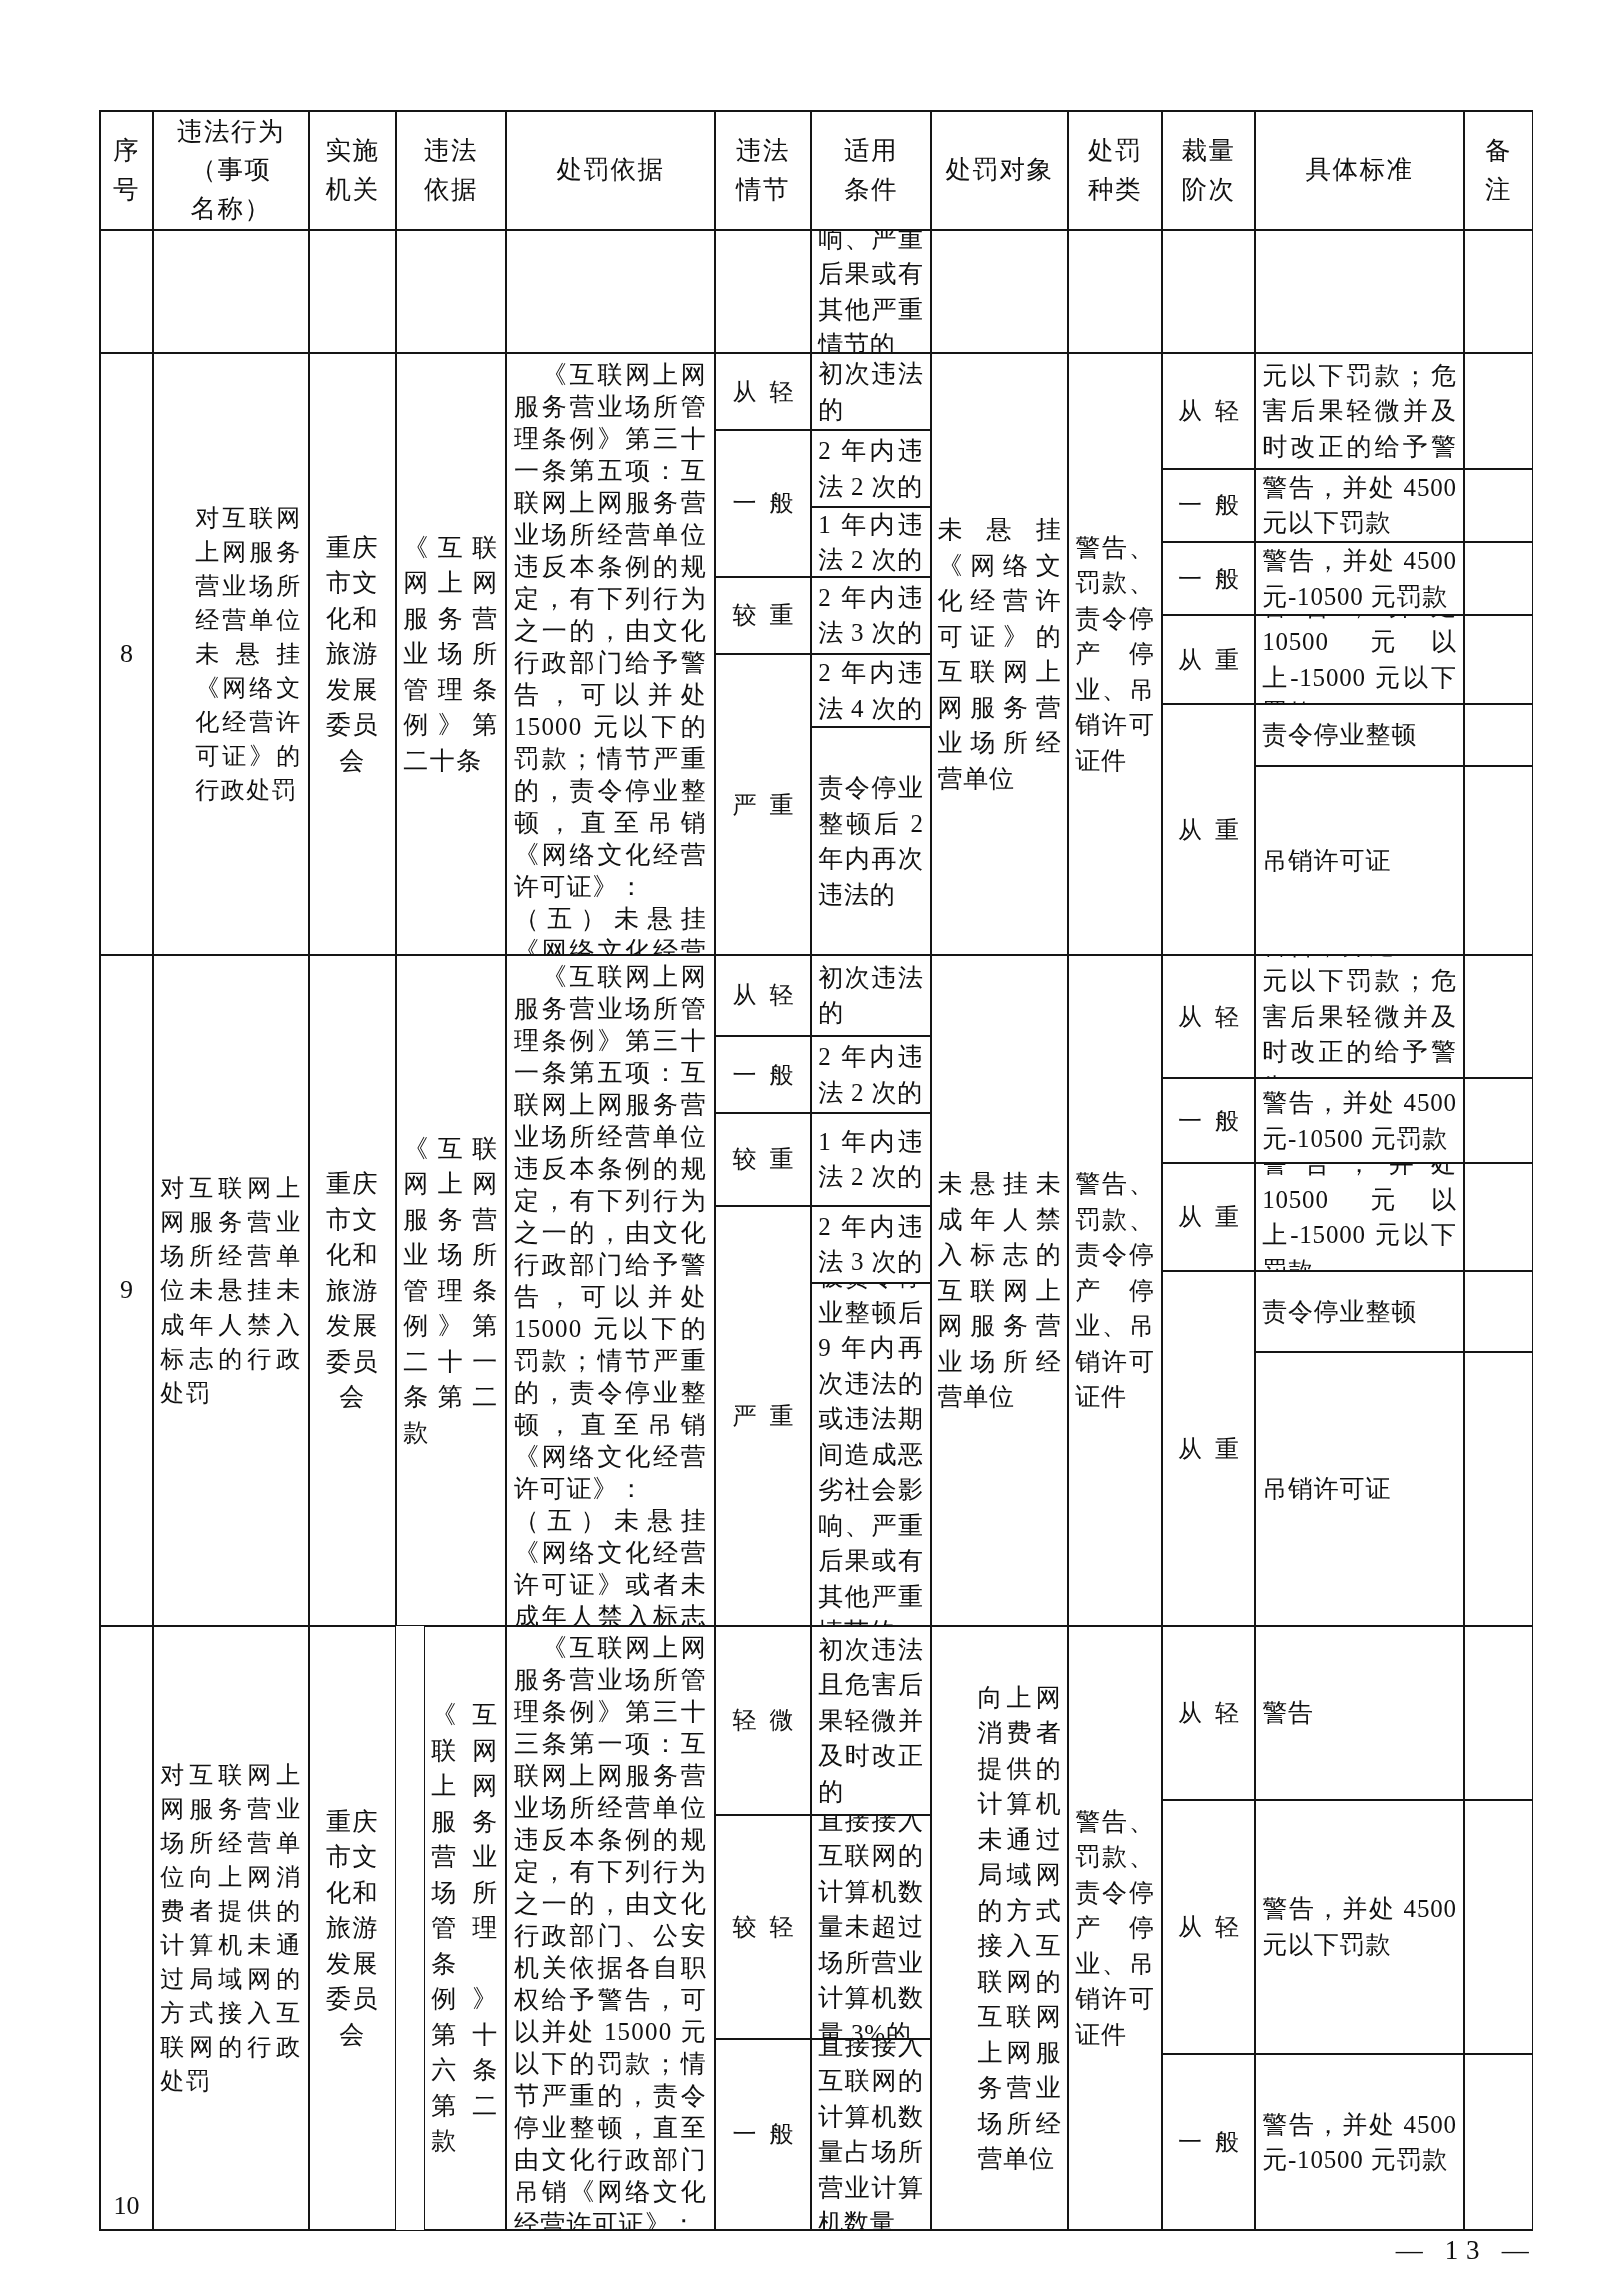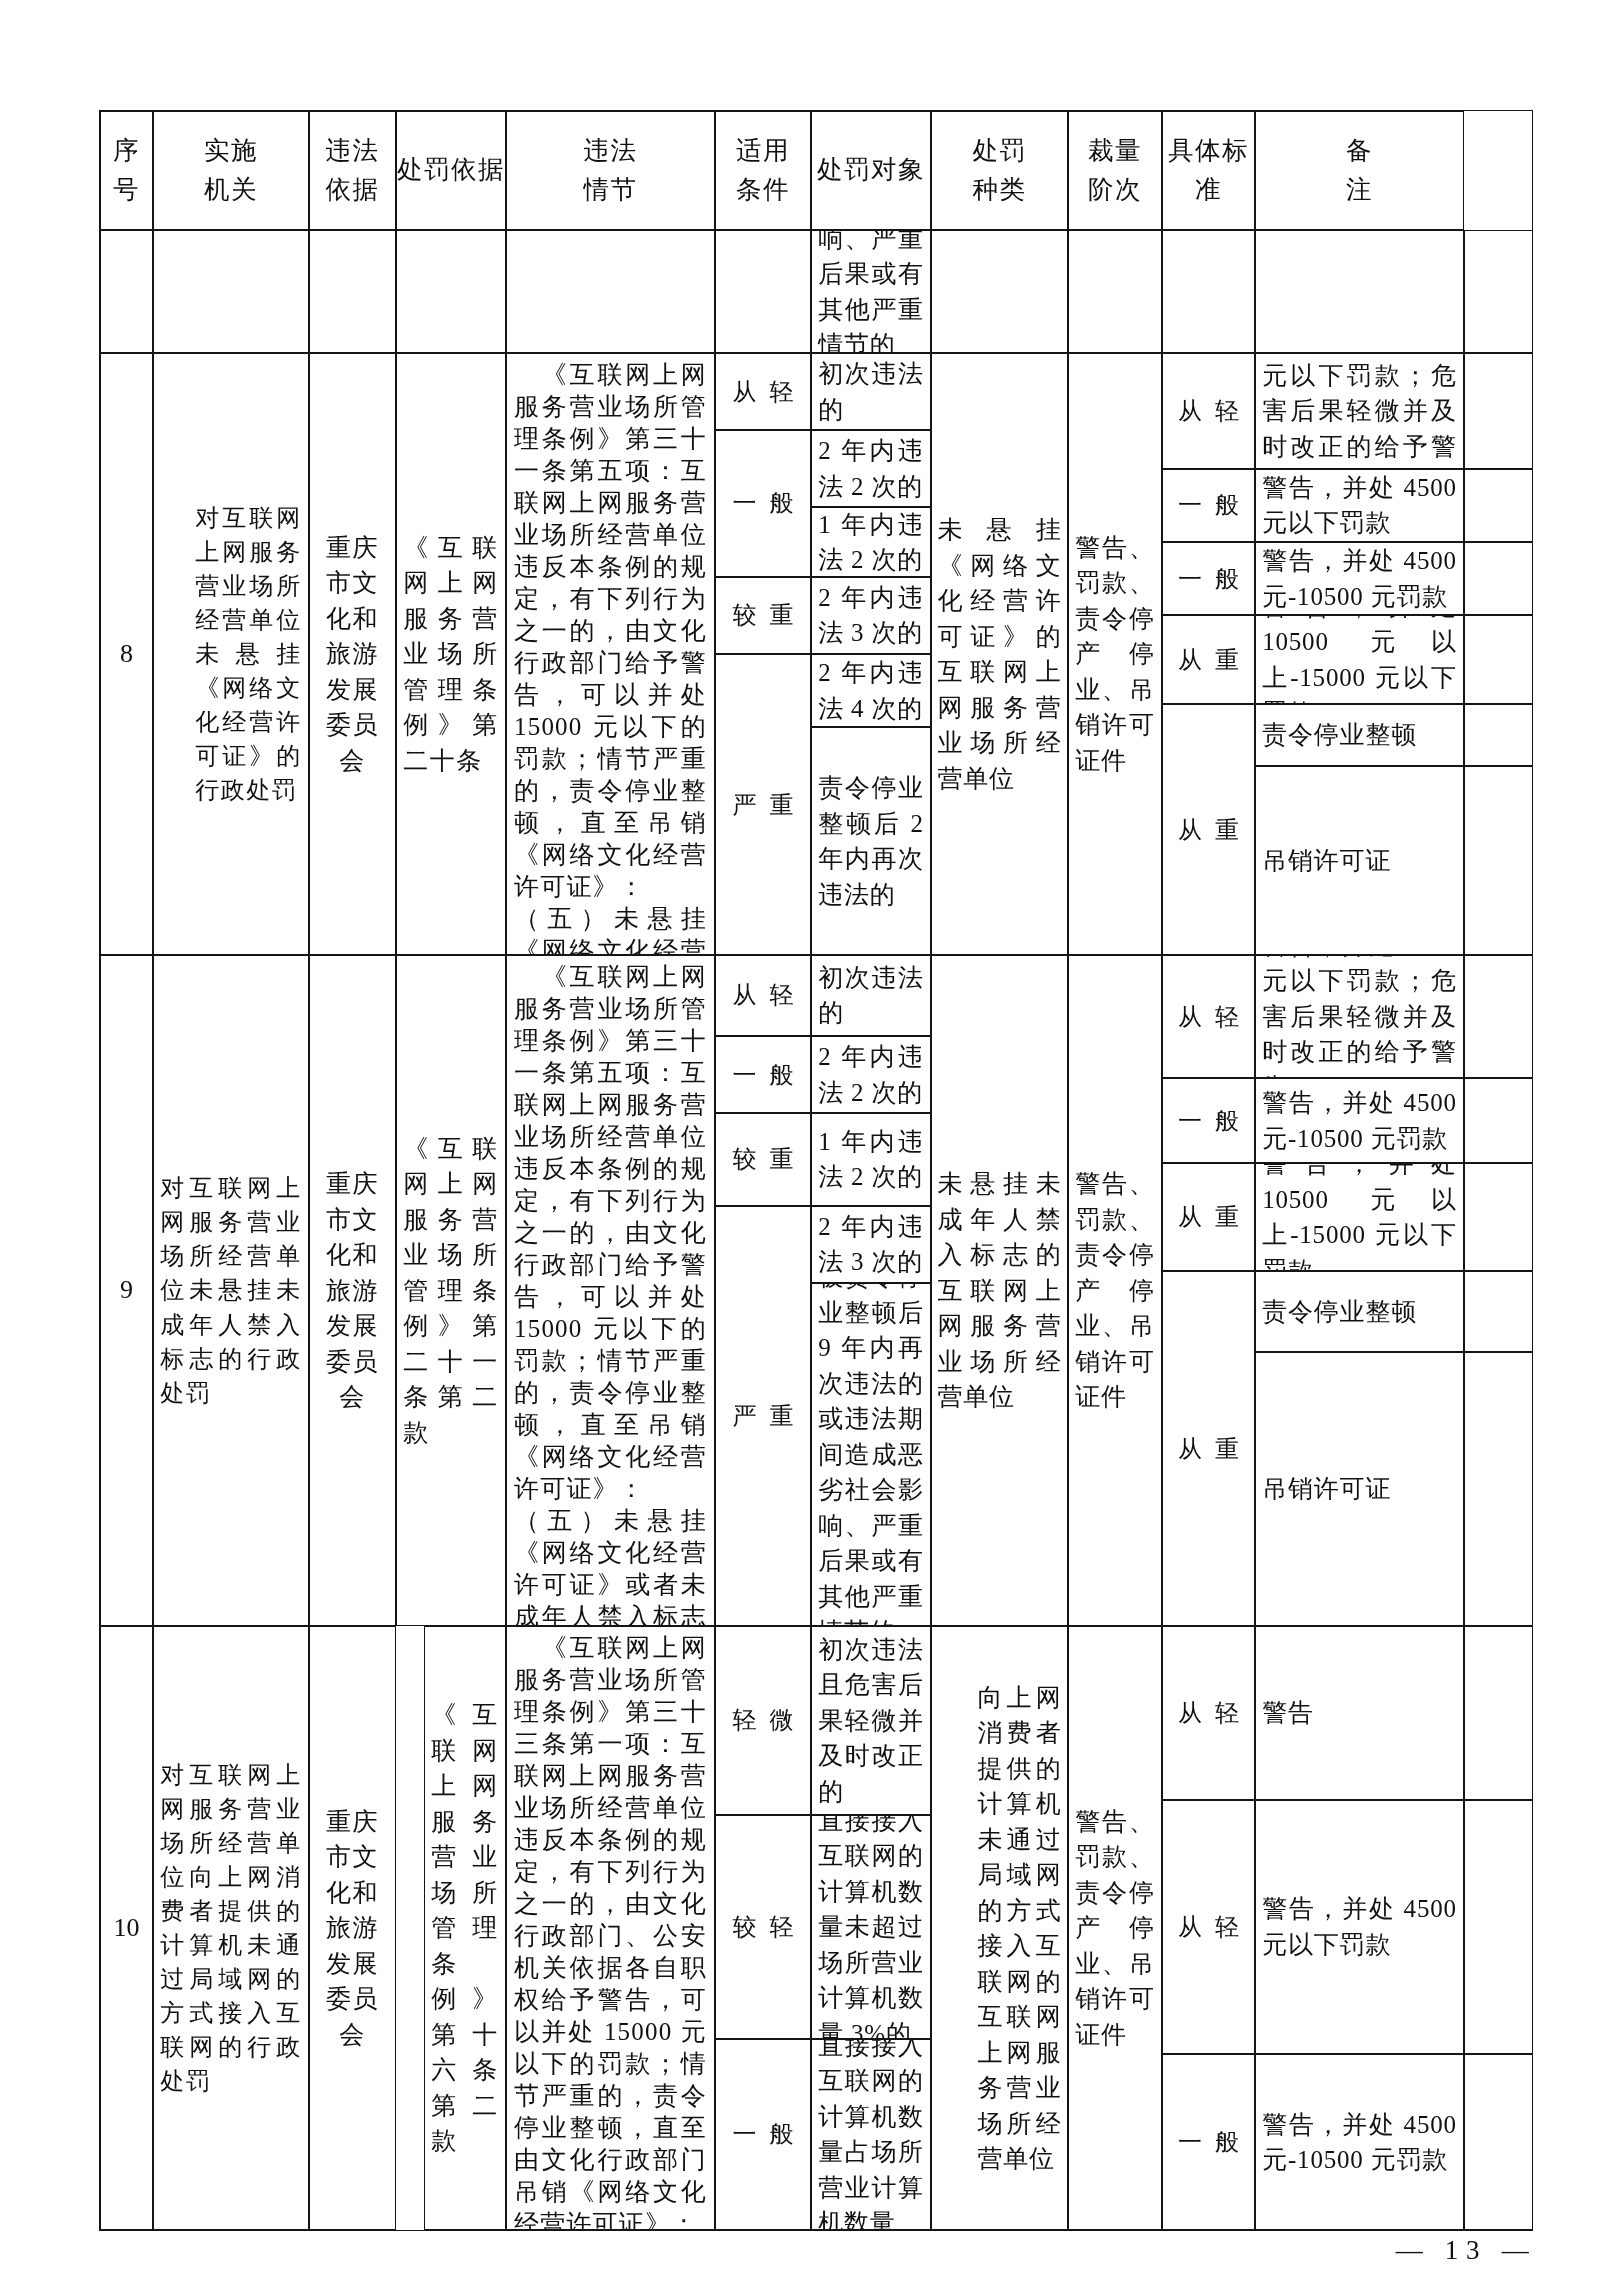--- a/index.html
+++ b/index.html
@@ -33,20 +33,25 @@
 
 <div class="page">
   <div class="table">
 
     <div class="band hd-band">
       <div class="cell hd">
           <span>序
 号</span>
         </div>
       <div class="cell hd">
+          <span>违法行为
+（事项
+名称）</span>
+        </div>
+      <div class="cell hd">
           <span>实施
 机关</span>
         </div>
       <div class="cell hd">
           <span>违法
 依据</span>
         </div>
       <div class="cell hd">
           <span>处罚依据</span>
         </div>
@@ -274,21 +279,21 @@
               <div class="txt">责令停业整顿</div>
             </div>
             <div class="cell" style="grid-area: 4 / 3;"></div>
             <div class="cell std" style="grid-area: 5 / 2;">
               <div class="txt">吊销许可证</div>
             </div>
             <div class="cell" style="grid-area: 5 / 3;"></div>
           </div>
         </div>
         <div class="band row-band" style="height: 604px;">
-          <div class="cell center num" style="grid-column: 1;">
+          <div class="cell center num" style="grid-column: 1; align-items: flex-end;">
             <div class="txt">10</div>
           </div>
           <div class="cell vname" style="grid-column: 2;">
             <div class="txt">对互联网上网服务营业场所经营单位向上网消费者提供的计算机未通过局域网的方式接入互联网的行政处罚</div>
           </div>
           <div class="cell center" style="grid-column: 3;">
             <div class="txt">重庆市文化和旅游发展委员会</div>
           </div>
           <div class="cell " style="grid-column: 4; margin-left: 28px;">
             <div class="txt">《互联网上网服务营业场所管理条例》第十六条第二款</div>

